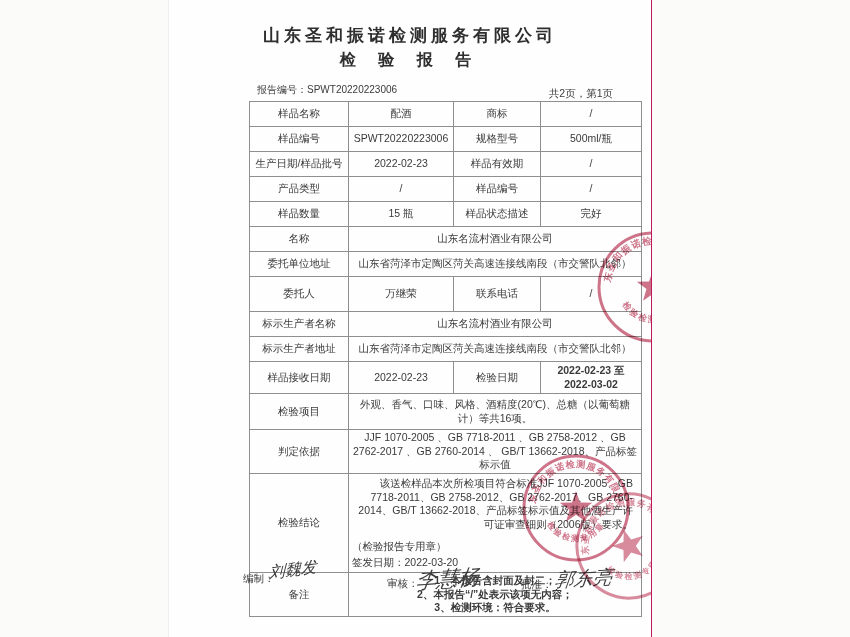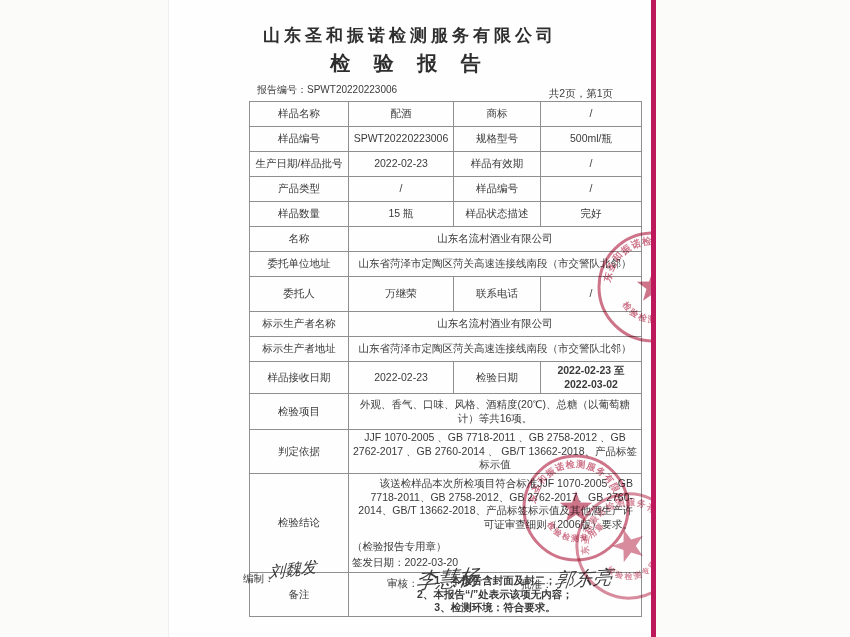--- a/index.html
+++ b/index.html
@@ -1,23 +1,23 @@
 <!DOCTYPE html>
 <html><head>
 <meta charset="utf-8">
 <style>
   html,body{margin:0;padding:0;background:#ffffff;}
   .stage{position:relative;width:850px;height:637px;background:#fbfbfa;overflow:hidden;
          font-family:"Liberation Sans",sans-serif;color:#333;}
   .page{position:absolute;left:168px;top:0;width:482px;height:637px;background:#fefefe;
-        border-right:5px solid #be185d;border-left:1px solid #f0f0ee;overflow:hidden;}
+        border-right:1px solid #be185d;border-left:1px solid #f0f0ee;overflow:hidden;}
   .company-title{position:absolute;top:24px;left:0;width:100%;text-align:center;
         font-size:17px;font-weight:bold;letter-spacing:4px;color:#2e2e2e;}
   .report-title{position:absolute;top:50px;left:0;width:100%;text-align:center;
-        font-size:20px;font-weight:bold;letter-spacing:9px;color:#2e2e2e;}
+        font-size:16px;font-weight:bold;letter-spacing:9px;color:#2e2e2e;}
   .report-no{position:absolute;left:88px;top:83px;font-size:10px;color:#3a3a3a;}
   .pagination{position:absolute;right:38px;top:87px;font-size:10.5px;color:#3a3a3a;}
   table.rpt{position:absolute;left:80px;top:101px;width:392px;border-collapse:collapse;
         table-layout:fixed;font-size:10.5px;color:#3a3a3a;}
   table.rpt td{border:1px solid #8f8f8f;text-align:center;vertical-align:middle;
         padding:1px 3px;line-height:1.3;overflow:hidden;}
   td.lbl{font-weight:normal;}
   td.left{text-align:left;padding-left:7px;}
   .pre{white-space:pre-line;font-weight:bold;}
   .concl-wrap{text-align:right;padding:2px 5px;}

